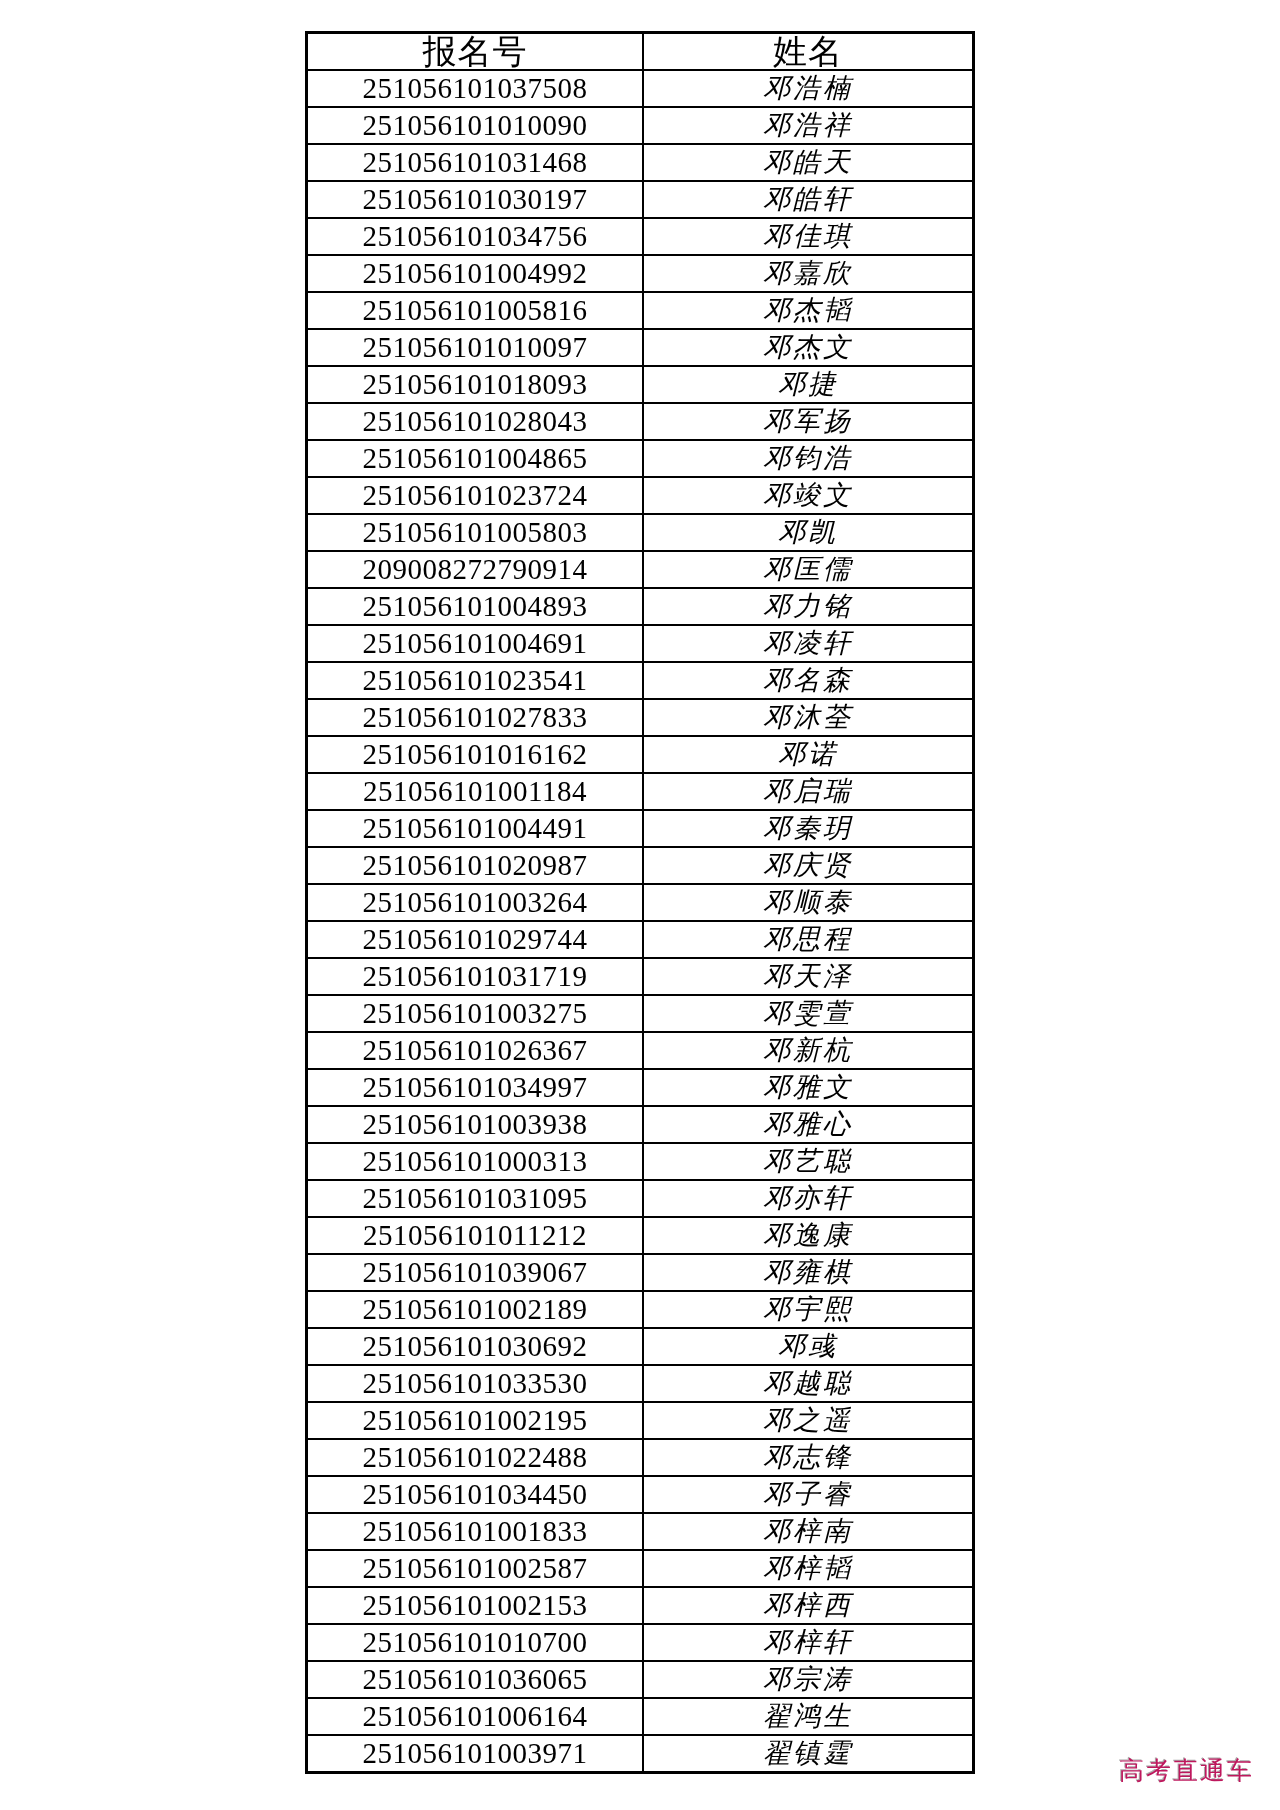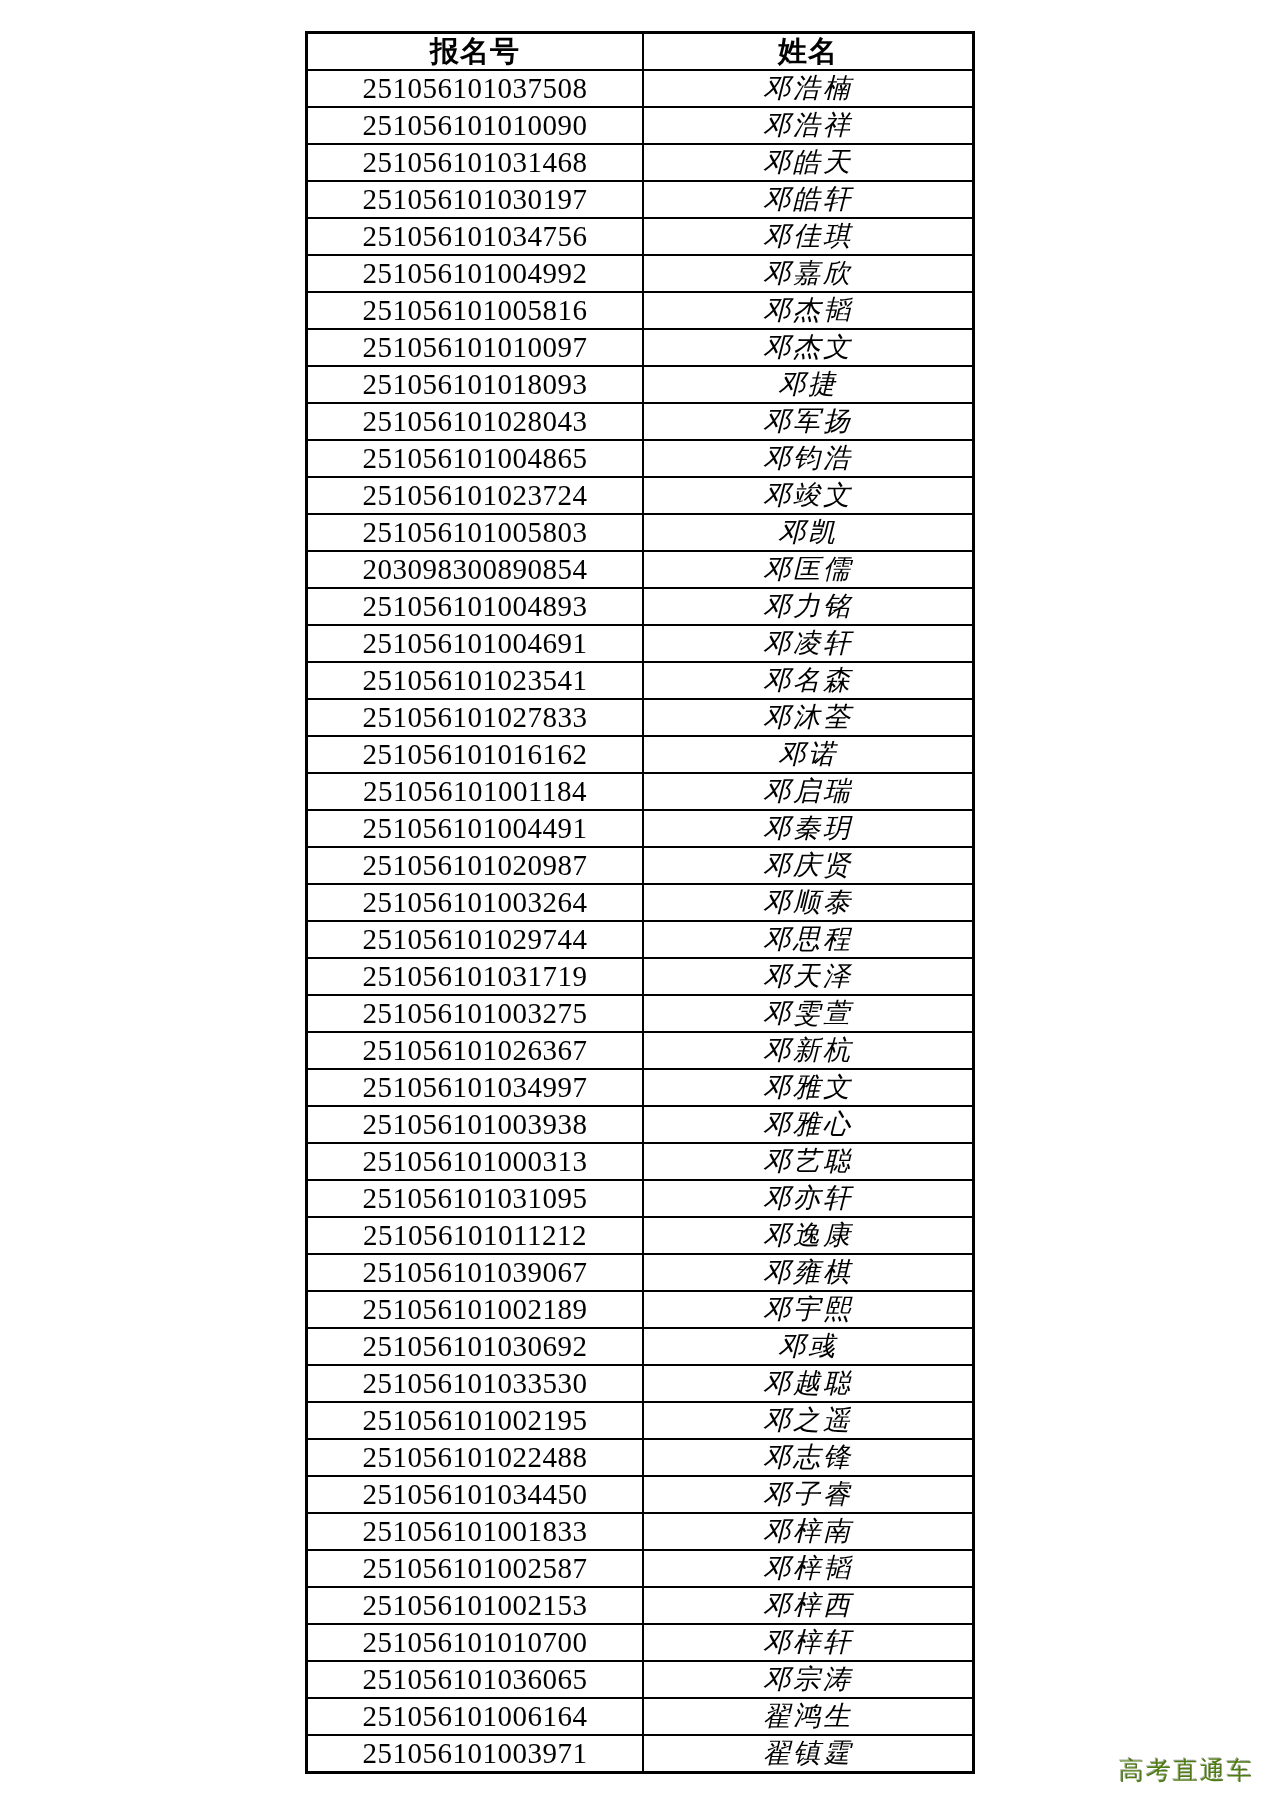--- a/index.html
+++ b/index.html
@@ -30,43 +30,43 @@
     padding: 0;
     margin: 0;
     text-align: center;
     vertical-align: middle;
     color: #000000;
     white-space: nowrap;
     overflow: hidden;
     line-height: 35px;
   }
   table.reg-table th {
-    font-size: 29px;
-    font-weight: bold;
+    font-size: 34px;
+    font-weight: normal;
     letter-spacing: 1px;
   }
   th.col-regno { width: 334px; }
   th.col-name  { width: 328px; }
   td.num {
     font-size: 29px;
     letter-spacing: 0.5px;
     border-radius: 12px;
   }
   td.name {
     font-size: 27px;
     letter-spacing: 3px;
     font-style: italic;
   }
   .watermark {
     position: absolute;
     top: 1754px;
     right: 26px;
     font-size: 25px;
     letter-spacing: 2px;
-    color: #4d7c0f;
+    color: #be185d;
     text-shadow: 1px 1px 0 #ffffff, -1px -1px 0 #ababab;
     font-family: "Liberation Serif", "DejaVu Serif", serif;
   }
 </style>
 </head>
 <body>
 
 <table class="reg-table">
   <thead>
     <tr>
@@ -121,21 +121,21 @@
       </tr>
       <tr>
         <td class="num">251056101023724</td>
         <td class="name">邓竣文</td>
       </tr>
       <tr>
         <td class="num">251056101005803</td>
         <td class="name">邓凯</td>
       </tr>
       <tr>
-        <td class="num">203098300890854</td>
+        <td class="num">209008272790914</td>
         <td class="name">邓匡儒</td>
       </tr>
       <tr>
         <td class="num">251056101004893</td>
         <td class="name">邓力铭</td>
       </tr>
       <tr>
         <td class="num">251056101004691</td>
         <td class="name">邓凌轩</td>
       </tr>

